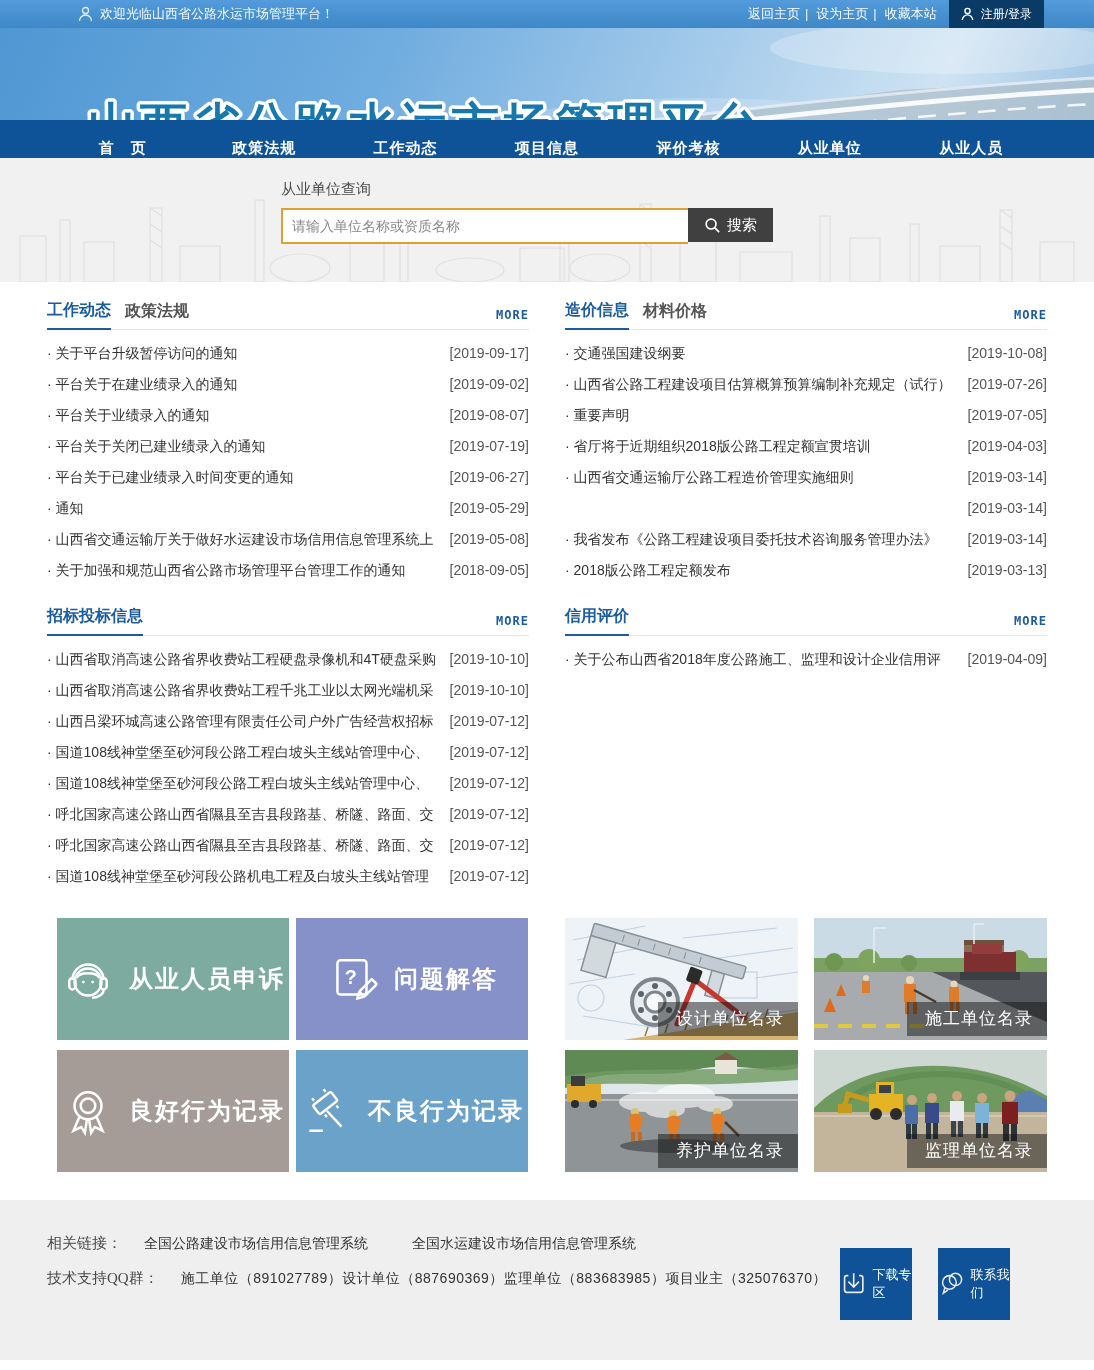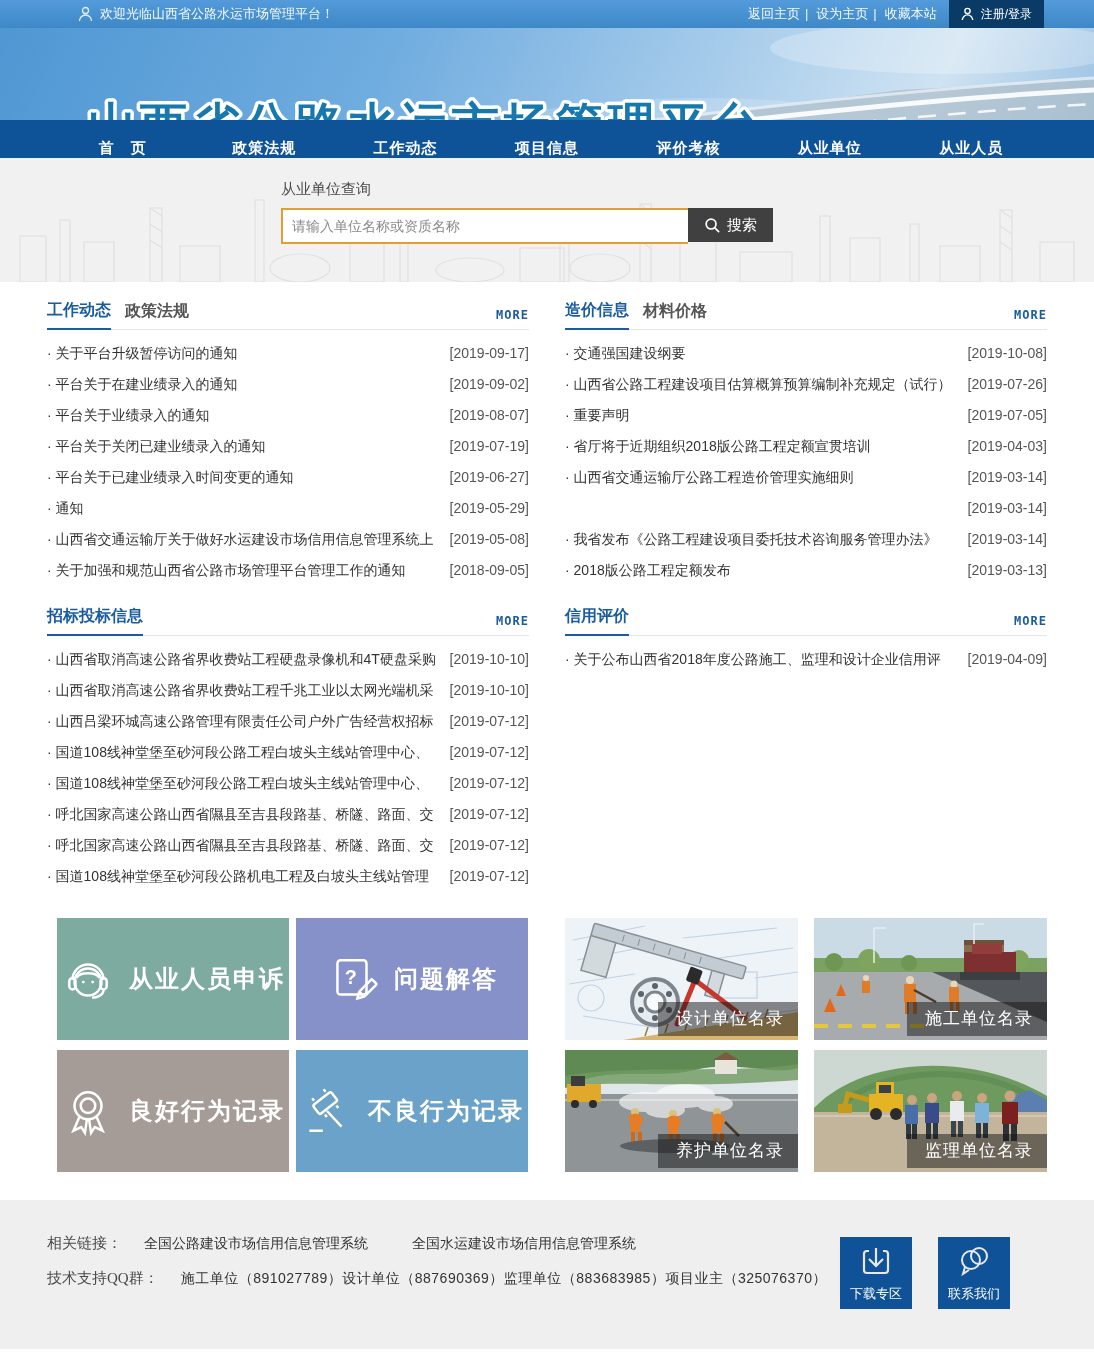--- a/index.html
+++ b/index.html
@@ -72,22 +72,22 @@
 
   
   .footer { margin-top:18px; background:#efefef; padding:34px 47px 40px; display:flex;
     justify-content:space-between; }
   .footer-row { display:flex; align-items:baseline; margin-bottom:16px; font-size:14px; color:#333;text-align:right; }
   .footer-label { font-size:15px; color:#4a4a4a; margin-right:22px; font-family:"Liberation Serif","DejaVu Serif",serif; }
   .footer-link { color:#333; font-size:14px; }
   .footer-link + .footer-link { margin-left:44px; }
   .qq-text { font-size:14px; color:#333; letter-spacing:.5px; }
   .footer-buttons { display:flex; gap:26px; margin-right:37px; padding-top:3px; }
-  .footer-btn { width:72px; height:72px; background:#0f5297; display:flex; flex-direction:column;
-    align-items:center; justify-content:center; gap:5px; }
+  .footer-btn { width:72px; height:72px; background:#0f5297; display:flex; 
+    align-items:center; justify-content:center; gap:5px;margin-top:11px; }
   .footer-btn span { color:#fff; font-size:13px; }
 
   .icon { display:inline-block; }
 </style>
 </head>
 <body>
 
 <div class="topbar">
   <div class="topbar-left">
     <svg class="icon" width="15" height="16" viewBox="0 0 15 16" fill="none" stroke="rgba(255,255,255,.85)" stroke-width="1.3">

